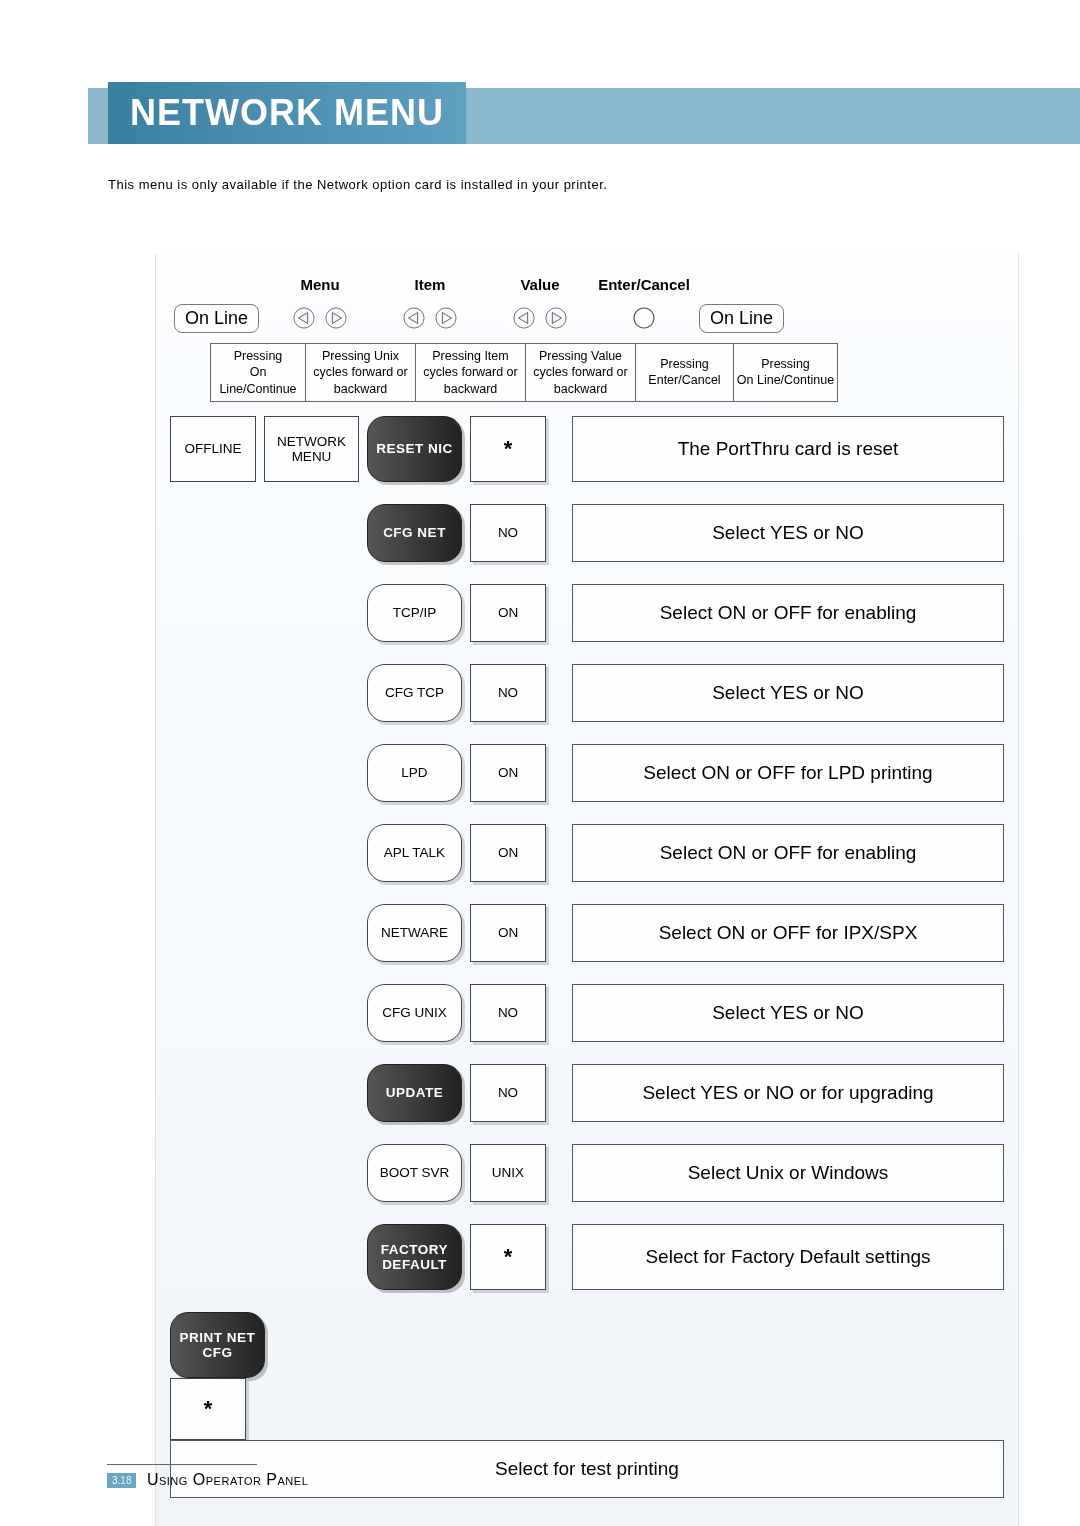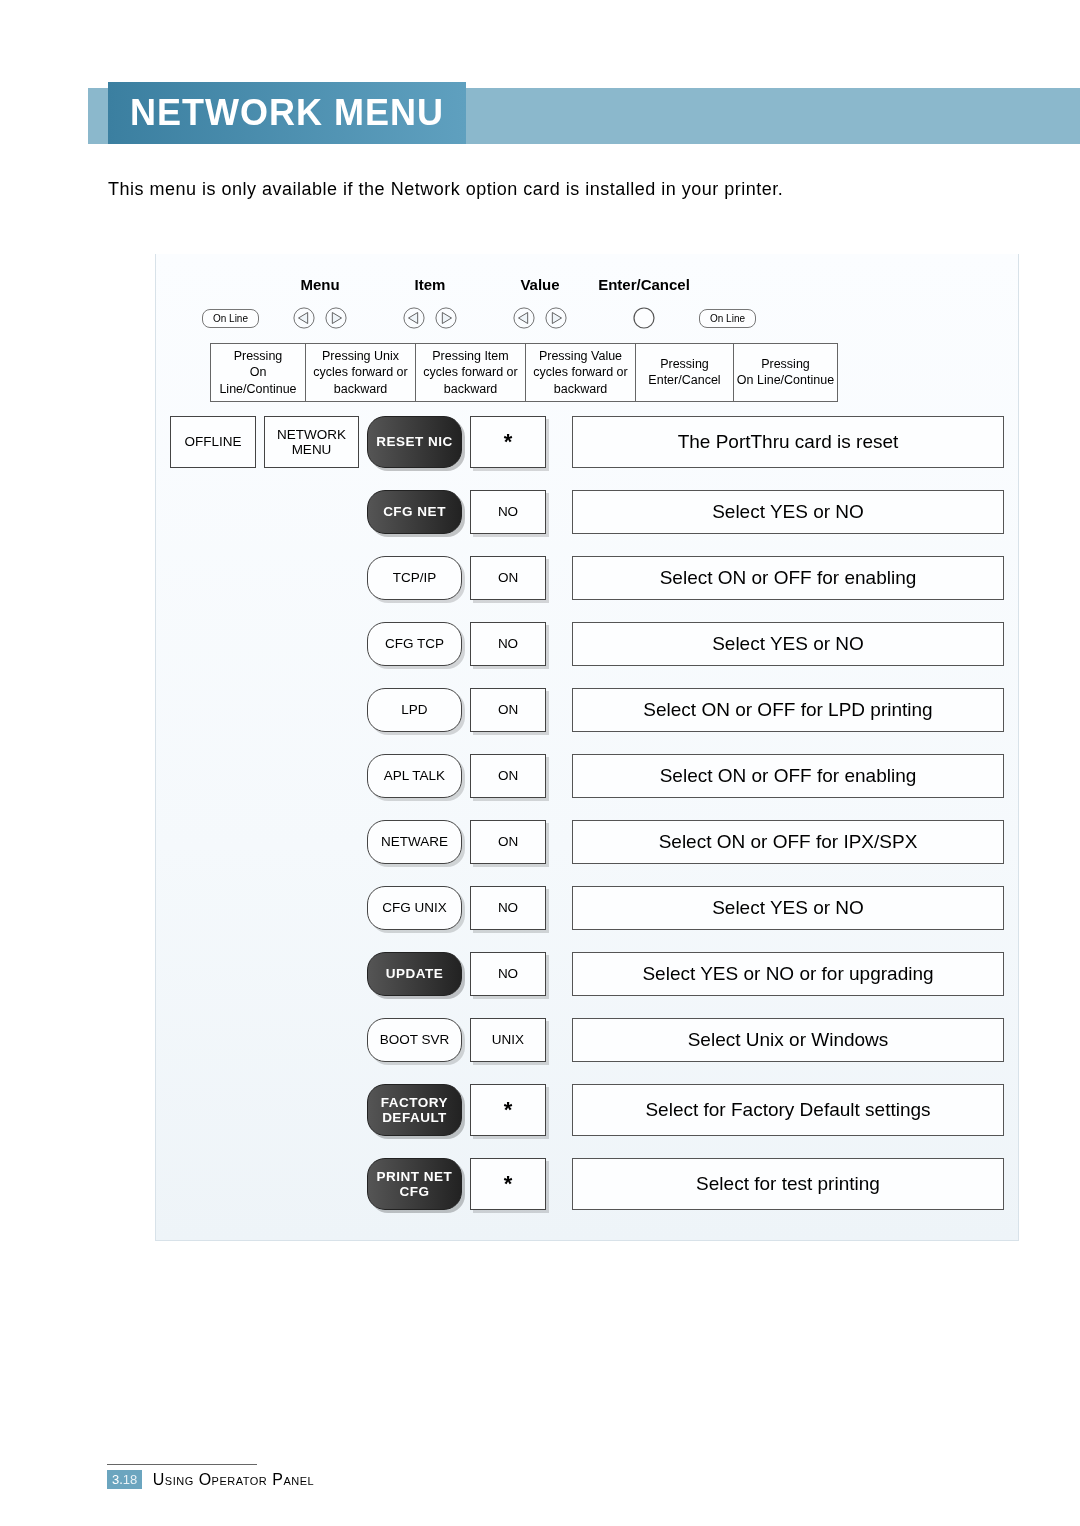--- a/index.html
+++ b/index.html
@@ -34,21 +34,21 @@
     font-size: 36px;
     font-weight: bold;
     font-family: Verdana, sans-serif;
     letter-spacing: 1px;
   }
   .intro {
     position: absolute;
     top: 174px;
     left: 108px;
     right: 70px;
-    font-size: 18px;
+    font-size: 13px;
     line-height: 1.7;
     letter-spacing: 0.5px;
   }
   .diagram {
     position: absolute;
     top: 254px;
     left: 155px;
     width: 864px;
     background: linear-gradient(to bottom, #fbfdff 0%, #f5f9fc 60%, #eef4f8 100%);
     border-left: 1px solid #d8e2e9;
@@ -73,21 +73,21 @@
     padding-bottom: 6px;
   }
   .arrow-cell {
     display: flex;
     align-items: center;
     justify-content: center;
     gap: 10px;
     height: 38px;
   }
   .online-label {
-    font-size: 10px;
+    font-size: 18px;
     display: inline-block;
     border: 1px solid #777;
     border-radius: 8px;
     padding: 3px 10px;
     background: #fdfeff;
   }
   svg.tri { width: 22px; height: 22px; }
   svg.circ { width: 24px; height: 24px; }
 
   .desc-row { margin-top: 6px; padding-left: 40px; }
@@ -105,27 +105,27 @@
     min-height: 50px;
   }
   .desc-row .desc-cell:last-child { border-right: 1px solid #666; }
 
   .menu-rows { margin-top: 14px; }
   .menu-row {
     display: flex;
     align-items: stretch;
     margin-bottom: 22px;
   }
-  .menu-row:last-child { margin-bottom: 0; }
+  .menu-row:last-child { margin-bottom: 0; flex-direction: column; }
 
   .box {
     border: 1px solid #444;
     background: #fdfeff;
     font-size: 13.5px;
-    padding: 10px 6px;
+    padding: 17px 6px;
     display: flex;
     align-items: center;
     justify-content: center;
     text-align: center;
     min-height: 34px;
     position: relative;
     margin-right: 8px;
   }
   .box.shadow { box-shadow: 3px 3px 0 0 rgba(0,0,0,0.15); }
   .box.dark {
@@ -162,21 +162,21 @@
   .footer-line {
     border-top: 1px solid #666;
     width: 150px;
     margin-bottom: 5px;
   }
   .page-badge {
     display: inline-block;
     background: #6ba5bf;
     color: #fff;
     font-family: Verdana, sans-serif;
-    font-size: 13px;
+    font-size: 10px;
     padding: 2px 5px;
   }
   .page-badge .pgnum { color: #e8f2f7; font-weight: normal; }
   .footer-text {
     display: inline-block;
     font-size: 16px;
     font-variant: small-caps;
     letter-spacing: 0.5px;
     margin-left: 6px;
     vertical-align: middle;

